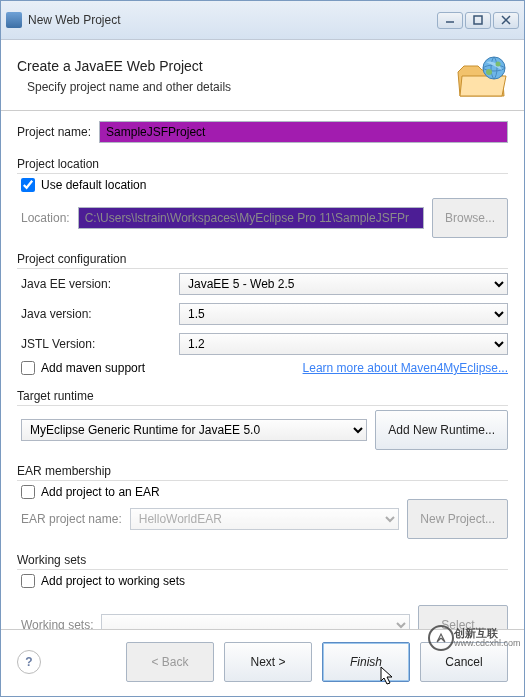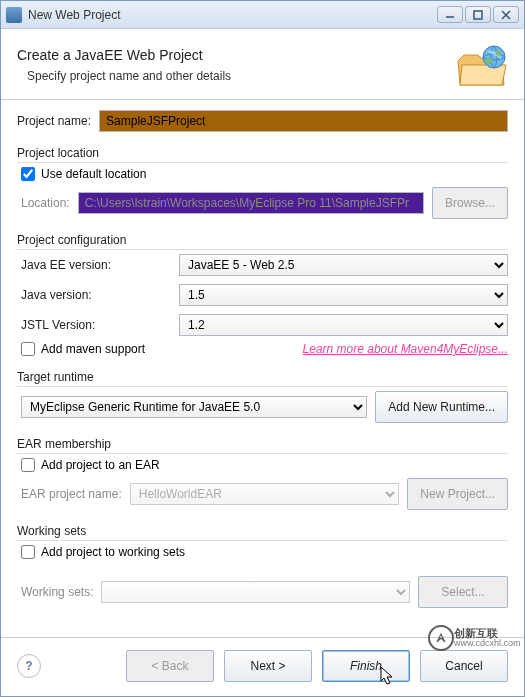--- a/index.html
+++ b/index.html
@@ -1,54 +1,54 @@
 <!DOCTYPE html>
 <html><head>
 <meta charset="utf-8">
 <style>
 * { box-sizing: border-box; margin: 0; padding: 0; font-family: "Segoe UI", Tahoma, sans-serif; font-size: 12px; }
 html, body { width: 525px; height: 697px; background: #f0f0f0; overflow: hidden; }
 .window { width: 525px; height: 697px; background: #fff; border: 1px solid #7a9ac0; display: flex; flex-direction: column; }
-.titlebar { height: 28px; background: linear-gradient(#e8eff7, #d5e2f1); display: flex; align-items: center; padding: 0 5px; border-bottom: 1px solid #c0c9d6; }
+.titlebar { height: 39px; background: linear-gradient(#e8eff7, #d5e2f1); display: flex; align-items: center; padding: 0 5px; border-bottom: 1px solid #c0c9d6; }
 .titlebar .app-icon { width: 16px; height: 16px; background: linear-gradient(#6fa1d6, #3d6fa5); border-radius: 2px; margin-right: 6px; }
 .titlebar .title { flex: 1; color: #333; }
 .titlebar .win-btns { display: flex; gap: 2px; }
 .win-btn { width: 26px; height: 17px; background: linear-gradient(#f0f3f7, #d5e0ed); border: 1px solid #9ab0c9; border-radius: 3px; display: flex; align-items: center; justify-content: center; color: #3a5575; font-size: 10px; }
 .win-btn svg { width: 10px; height: 10px; stroke: #3a5575; stroke-width: 1.5; fill: none; }
 
 .banner { background: #fff; padding: 14px 16px 12px; border-bottom: 1px solid #ccc; display: flex; align-items: center; }
 .banner-text { flex: 1; }
 .banner h1 { font-size: 14px; font-weight: 400; color: #222; margin-bottom: 6px; }
 .banner p { color: #333; margin-left: 10px; }
 .banner-icon { width: 52px; height: 44px; position: relative; }
 .banner-icon svg { width: 52px; height: 44px; }
 
 .content { flex: 1; padding: 10px 16px; display: flex; flex-direction: column; gap: 8px; overflow: auto; }
 .row { display: flex; align-items: center; gap: 8px; }
 .label { color: #222; }
 .label.disabled { color: #8a8a8a; }
-input.text { flex: 1; height: 22px; border: 1px solid #b0b8c4; padding: 2px 6px; background: #a16207; }
+input.text { flex: 1; height: 22px; border: 1px solid #b0b8c4; padding: 2px 6px; background: #a21caf; }
 input.text:disabled { background: #4c1d95; color: #8a8a8a; }
 
 .group-label { color: #222; margin-top: 6px; }
 .sep { border: none; border-top: 1px solid #ddd; margin: 2px 0 4px; }
 .indent { padding-left: 4px; }
 
 .check { display: flex; align-items: center; gap: 6px; }
 input[type=checkbox] { width: 14px; height: 14px; }
 
 select.combo { flex: 1; height: 22px; border: 1px solid #b0b8c4; background: linear-gradient(#fdfdfd, #f0f0f0); padding: 2px 4px; }
 select.combo:disabled { color: #8a8a8a; }
 
-.btn { height: 32px; padding: 0 12px; border: 1px solid #a9b5c4; background: linear-gradient(#fdfdfd, #e7ecf2); color: #222; border-radius: 2px; cursor: pointer; }
+.btn { height: 40px; padding: 0 12px; border: 1px solid #a9b5c4; background: linear-gradient(#fdfdfd, #e7ecf2); color: #222; border-radius: 2px; cursor: pointer; }
 .btn:disabled { color: #9a9a9a; background: #eee; }
 .btn.wide { min-width: 90px; }
 .btn.default { border-color: #5b8bc4; box-shadow: 0 0 0 1px #9cc6ec inset; font-style: italic; }
 
-a.link { color: #ec4899; text-decoration: underline; margin-left: auto; font-style: italic; }
+a.link { color: #3b82f6; text-decoration: underline; margin-left: auto; }
 
 .two-col { display: grid; grid-template-columns: 150px 1fr; align-items: center; row-gap: 8px; column-gap: 8px; }
 
 .bottom-btns { display: flex; gap: 10px; padding: 12px 16px 14px; justify-content: flex-end; align-items: center; border-top: 1px solid #ccc; position: relative; }
 .help { width: 24px; height: 24px; border: 1px solid #bbb; border-radius: 50%; display: flex; align-items: center; justify-content: center; color: #6a7ea5; margin-right: auto; font-weight: 700; }
 .bottom-btns .btn { width: 88px; }
 .cursor-arrow { position: absolute; right: 130px; bottom: 10px; width: 14px; height: 20px; pointer-events: none; }
 .cursor-arrow svg { width: 14px; height: 20px; }
 
 .watermark { position: absolute; right: 0; bottom: 40px; width: 96px; height: 36px; opacity: 0.85; display: flex; align-items: center; pointer-events: none; }
@@ -152,21 +152,21 @@
       </div>
     </div>
 
     <div>
       <div class="group-label">EAR membership</div>
       <hr class="sep">
       <label class="check indent">
         <input type="checkbox" style="">
         <span>Add project to an EAR</span>
       </label>
-      <div class="row indent" style="margin-top:6px;">
+      <div class="row indent" style="">
         <span class="label disabled">EAR project name:</span>
         <select class="combo" disabled=""><option>HelloWorldEAR</option></select>
         <button class="btn" disabled="">New Project...</button>
       </div>
     </div>
 
     <div>
       <div class="group-label">Working sets</div>
       <hr class="sep">
       <label class="check indent">

